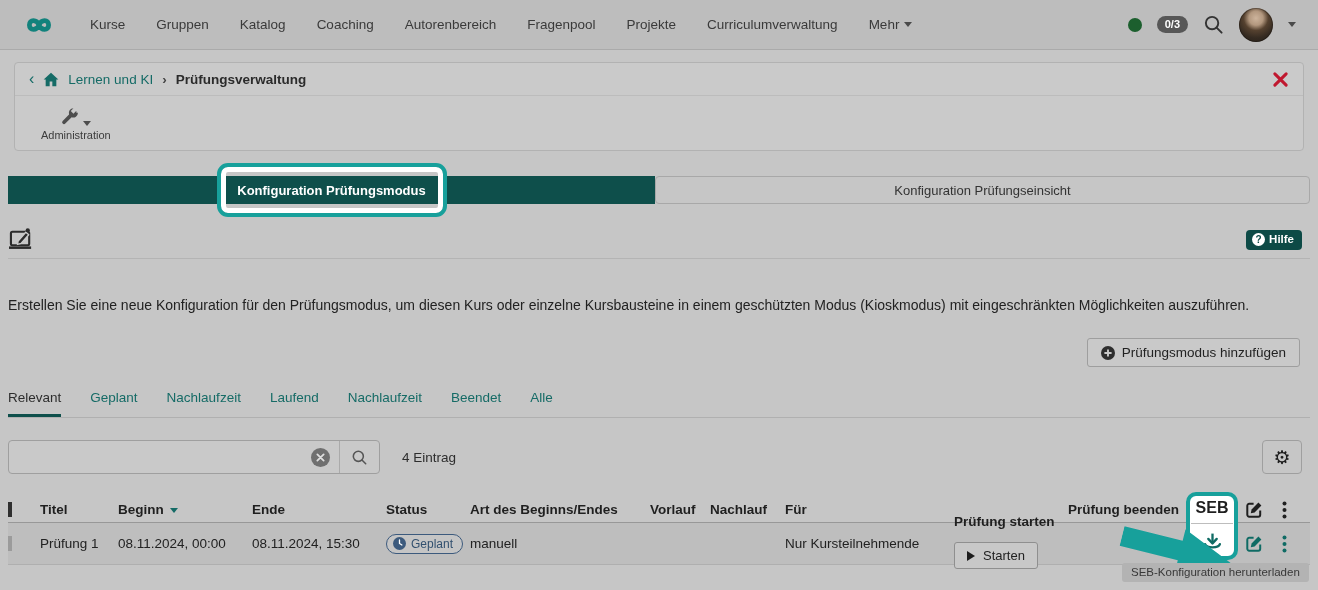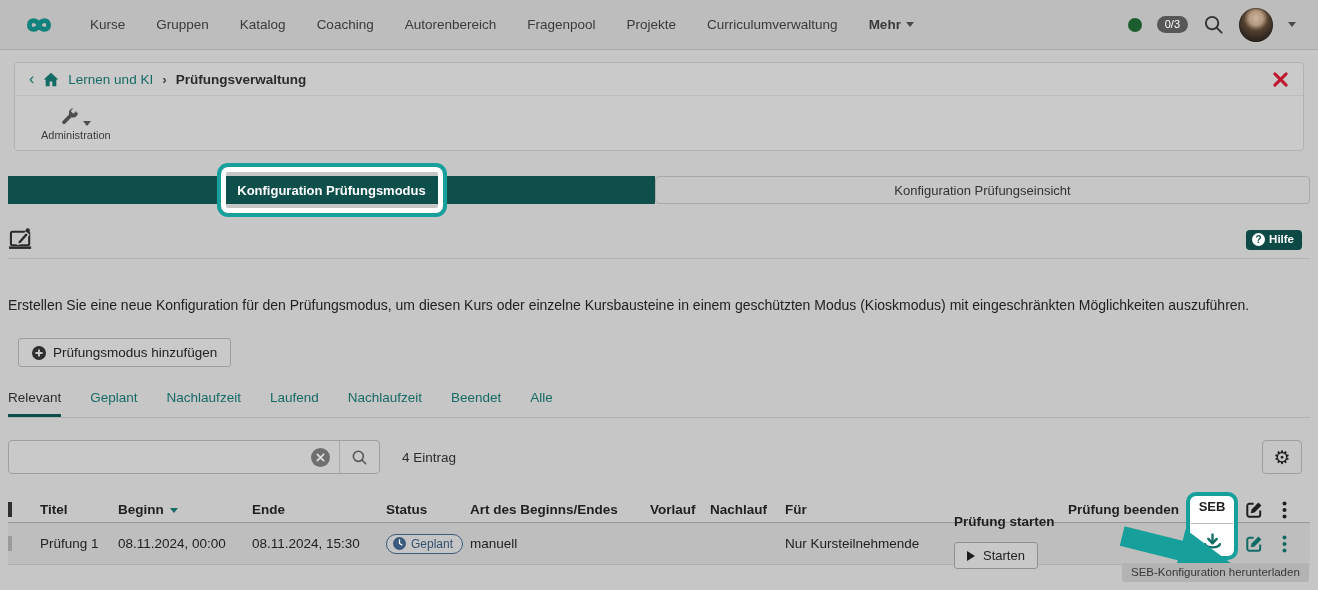--- a/index.html
+++ b/index.html
@@ -13,26 +13,26 @@
     background:#c6c6c6; color:#2d2d2d; position:relative;
   }
   
   .navbar{
     height:50px; background:#bdbdbd; border-bottom:1px solid #aaa;
     display:flex; align-items:center; padding:0 22px 0 18px;
   }
   .logo{display:flex; align-items:center; margin-right:30px; cursor:pointer;}
   .nav-items{display:flex; align-items:center; gap:31px; font-size:13.5px; color:#3a3a3a;}
   .nav-item{cursor:pointer; white-space:nowrap;}
-  .nav-more{display:flex; align-items:center; gap:5px;font-weight:bold;}
+  .nav-more{display:flex; align-items:center; gap:5px;}
   .caret-down{width:0;height:0;border-left:4px solid transparent;border-right:4px solid transparent;border-top:5px solid #4a4a4a;}
   .nav-right{margin-left:auto; display:flex; align-items:center; gap:15px;}
   .presence-dot{width:14px;height:14px;border-radius:50%;background:var(--green-dot);}
   .counter-badge{
-    background:#575757; color:#fff; font-size:11px; font-weight:normal;
+    background:#575757; color:#fff; font-size:11px; font-weight:bold;
     border-radius:9px; padding:2px 8px; line-height:13px; cursor:pointer;text-align:center;
   }
   .avatar{
     width:34px;height:34px;border-radius:50%;cursor:pointer;
     background:
       radial-gradient(circle at 50% 30%, #cdb49c 0%, #b2977e 24%, #55412f 42%, #342a21 68%, #262019 100%);
     box-shadow:inset 0 0 0 1px rgba(0,0,0,.25);
   }
   
   .header-card{
@@ -66,21 +66,21 @@
   .page-title{font-size:25px; font-weight:400; color:#2b2b2b; margin-left:9px;}
   .help-badge{
     margin-left:auto; background:#0d4a46; color:#fff; font-size:11.5px; font-weight:bold;
     border-radius:4px; padding:3px 8px 4px 6px; display:flex; align-items:center; gap:4px; cursor:pointer;
   }
   .help-q{width:13px;height:13px;border-radius:50%;background:#fff;color:#0d4a46;font-size:10px;
     display:flex;align-items:center;justify-content:center;font-weight:bold;}
   .title-divider{height:1px; background:#b4b4b4; margin:6px 8px 0;}
   
   .description{margin:38px 8px 0; font-size:14px; color:#222;}
-  .add-row{display:flex; justify-content:flex-start; margin:25px 18px 0;}
+  .add-row{display:flex; justify-content:flex-end; margin:25px 18px 0;}
   .btn{
     background:#c9c9c9; border:1px solid #9e9e9e; border-radius:3px; font-size:13.5px; color:#222;
     padding:6px 13px; display:inline-flex; align-items:center; gap:7px; cursor:pointer;
     font-family:"Liberation Sans",sans-serif;
   }
   
   .filters{display:flex; gap:29px; margin:23px 8px 0; font-size:13.5px; border-bottom:1px solid #b0b0b0; padding-bottom:0;}
   .filter{color:var(--link-teal); cursor:pointer; padding-bottom:9px;}
   .filter.active{color:#2d2d2d; border-bottom:3px solid var(--dark-teal); font-weight:normal;}
   
@@ -143,21 +143,21 @@
     position:absolute; left:217px; top:163px; width:230px; height:54px;
     border:4px solid var(--accent); border-radius:11px;
     box-shadow:inset 0 0 0 5px #fff; pointer-events:none; z-index:6;
   }
   .seb-annotation{
     position:absolute; left:1186px; top:492px; width:52px; height:68px;
     background:#fff; border:4px solid var(--accent); border-radius:10px; z-index:5;
   }
   .seb-divider{position:absolute; left:1px; right:1px; top:27px; height:1px; background:#bdbdbd;}
   .seb-head-label{position:absolute; top:3px; left:0; right:0; text-align:center;
-    font-size:13px; font-weight:bold; color:#1f1f1f;}
+    font-size:16px; font-weight:bold; color:#1f1f1f;}
   .seb-download{position:absolute; top:36px; left:0; right:0; display:flex; justify-content:center; cursor:pointer;}
   .arrow-annotation{position:absolute; left:1122px; top:514px; z-index:7;
     transform:rotate(14deg); transform-origin:0 50%; pointer-events:none;}
   .tooltip{
     position:absolute; left:1122px; top:563px; z-index:8;
     background:#b3b3b3; border-radius:3px; padding:3px 9px 4px;
     font-size:11.5px; color:#383838; white-space:nowrap;
   }
 </style>
 </head>

